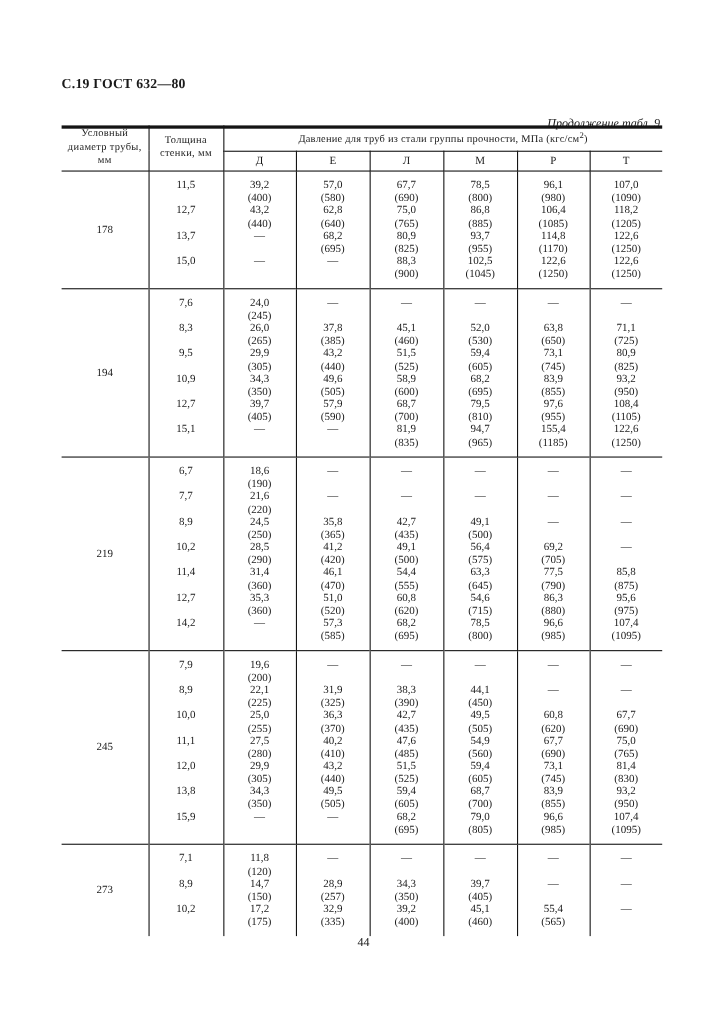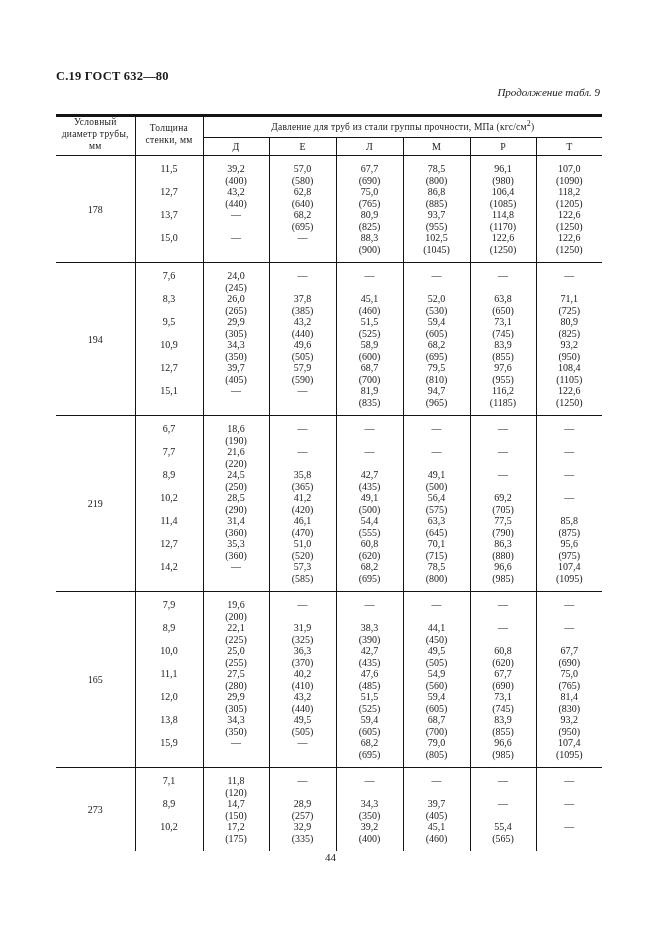--- a/index.html
+++ b/index.html
@@ -30,21 +30,21 @@
     font-size: 12.5px;
     font-weight: bold;
     letter-spacing: 0.2px;
     white-space: nowrap;
   }
 
   
   .table-caption {
     position: absolute;
     right: 61px;
-    top: 86px;
+    top: 106px;
     font-size: 11px;
     font-style: italic;
     white-space: nowrap;
   }
 
   
   .table-wrap {
     position: absolute;
     left: 56px;
     top: 114px;
@@ -500,21 +500,21 @@
                 </div>
                 <div class="pair">
                   <div class="v-main">83,9</div>
                   <div class="v-sub">(855)</div>
                 </div>
                 <div class="pair">
                   <div class="v-main">97,6</div>
                   <div class="v-sub">(955)</div>
                 </div>
                 <div class="pair">
-                  <div class="v-main">116,2</div>
+                  <div class="v-main">155,4</div>
                   <div class="v-sub">(1185)</div>
                 </div>
               </div>
             </td>
             <td class="cell-stack">
               <div class="stack">
                 <div class="pair">
                   <div class="v-dash">—</div>
                   <div class="v-sub blank">.</div>
                 </div>
@@ -687,21 +687,21 @@
                 </div>
                 <div class="pair">
                   <div class="v-main">56,4</div>
                   <div class="v-sub">(575)</div>
                 </div>
                 <div class="pair">
                   <div class="v-main">63,3</div>
                   <div class="v-sub">(645)</div>
                 </div>
                 <div class="pair">
-                  <div class="v-main">70,1</div>
+                  <div class="v-main">54,6</div>
                   <div class="v-sub">(715)</div>
                 </div>
                 <div class="pair">
                   <div class="v-main">78,5</div>
                   <div class="v-sub">(800)</div>
                 </div>
               </div>
             </td>
             <td class="cell-stack">
               <div class="stack">
@@ -762,21 +762,21 @@
                   <div class="v-sub">(975)</div>
                 </div>
                 <div class="pair">
                   <div class="v-main">107,4</div>
                   <div class="v-sub">(1095)</div>
                 </div>
               </div>
             </td>
           </tr>
           <tr class="blk">
-            <td class="cell-dia">165</td>
+            <td class="cell-dia">245</td>
             <td class="cell-stack">
               <div class="stack">
                 <div class="pair">
                   <div class="v-main">7,9</div>
                   <div class="v-sub blank">.</div>
                 </div>
                 <div class="pair">
                   <div class="v-main">8,9</div>
                   <div class="v-sub blank">.</div>
                 </div>

